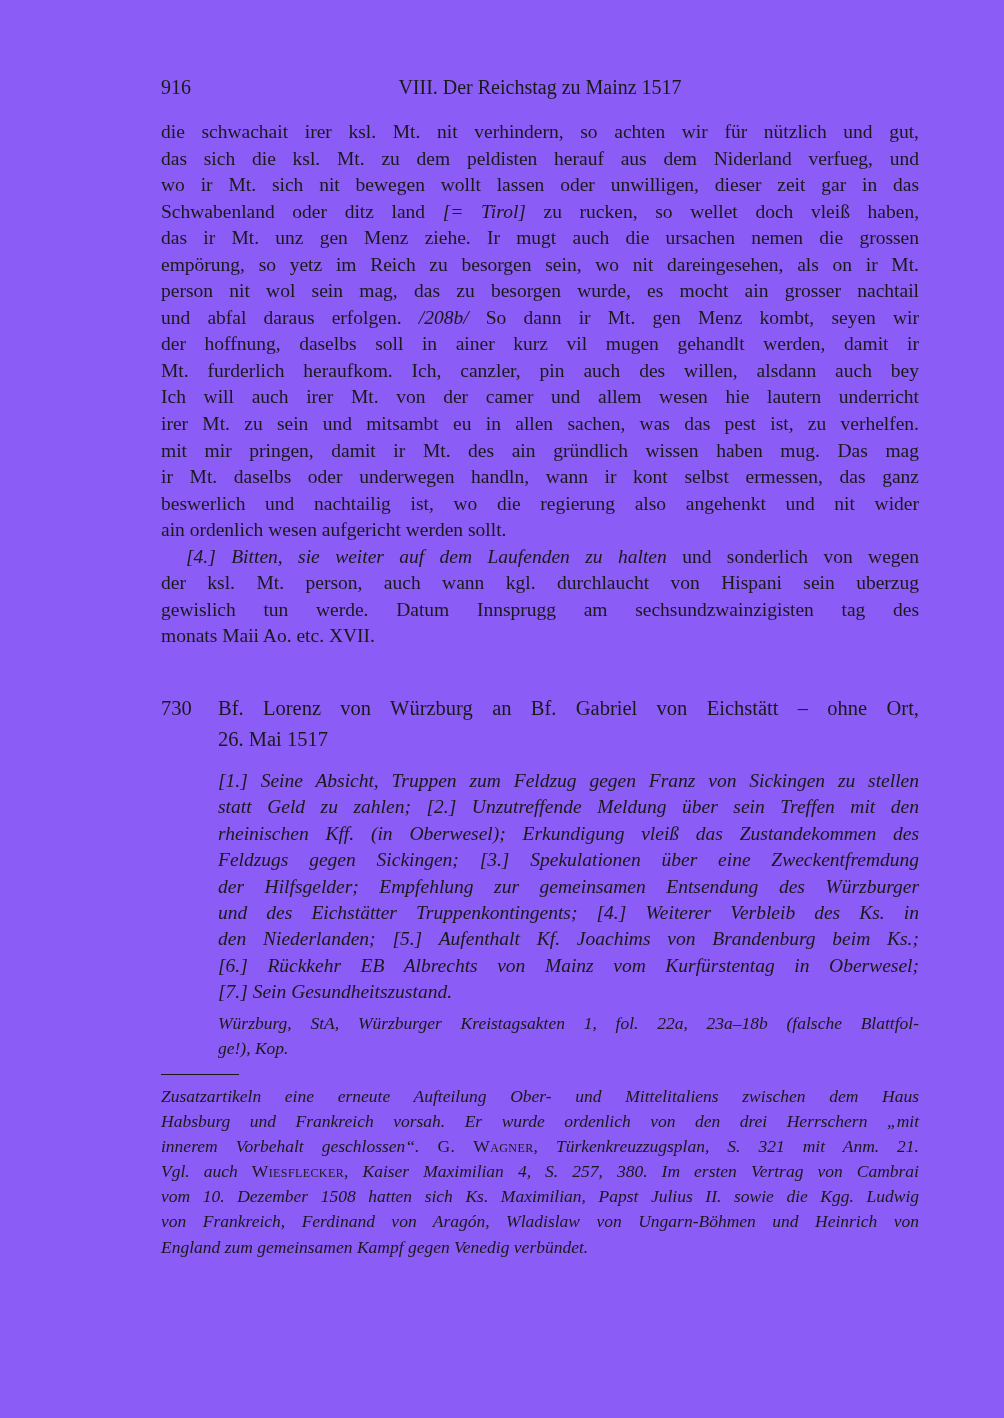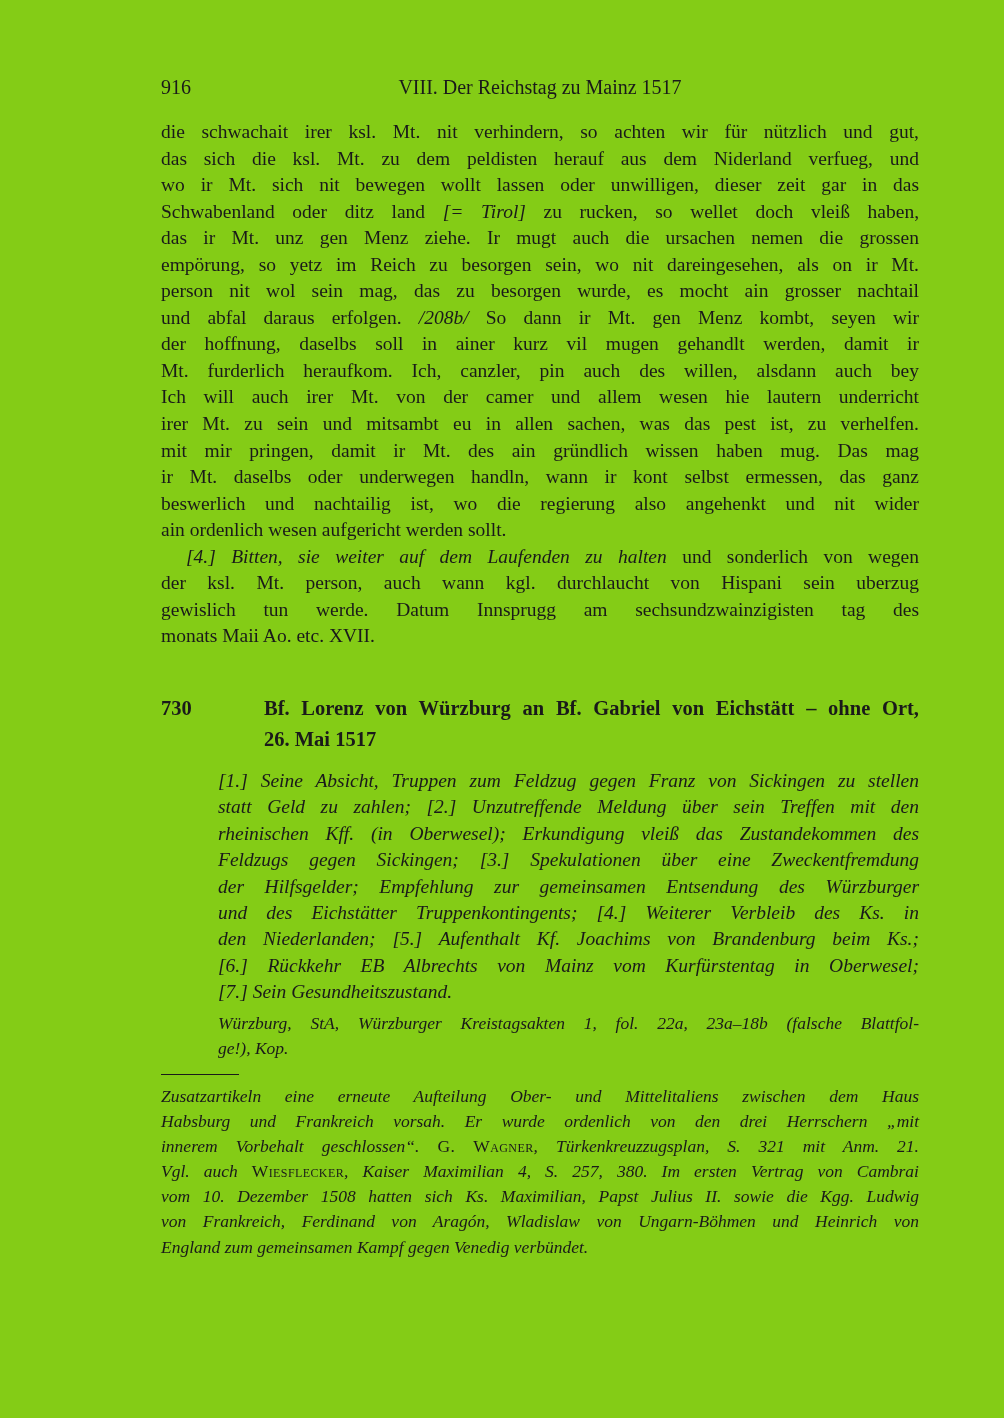--- a/index.html
+++ b/index.html
@@ -4,21 +4,21 @@
 <style>
   html, body {
     margin: 0;
     padding: 0;
     background: #ffffff;
   }
   .page {
     position: relative;
     width: 1004px;
     height: 1418px;
-    background: #84cc16;
+    background: #8b5cf6;
     color: #1a1a1a;
     font-family: "Liberation Serif", "DejaVu Serif", serif;
     overflow: hidden;
   }
   .header {
     position: absolute;
     left: 161px;
     top: 76px;
     width: 758px;
     height: 28px;
@@ -43,25 +43,24 @@
     width: 758px;
     font-size: 19.5px;
     line-height: 26.55px;
   }
   .entry-head {
     position: absolute;
     left: 161px;
     top: 693px;
     width: 758px;
     font-size: 20.5px;
-    font-weight: bold;
+    font-weight: normal;
     line-height: 31px;
     display: flex;
     align-items: flex-start;
-    gap: 46px;
   }
   .entry-number {
     width: 57px;
     flex: 0 0 57px;
   }
   .entry-heading-lines {
     flex: 1 1 auto;
     min-width: 0;
   }
   .entry-summary {

